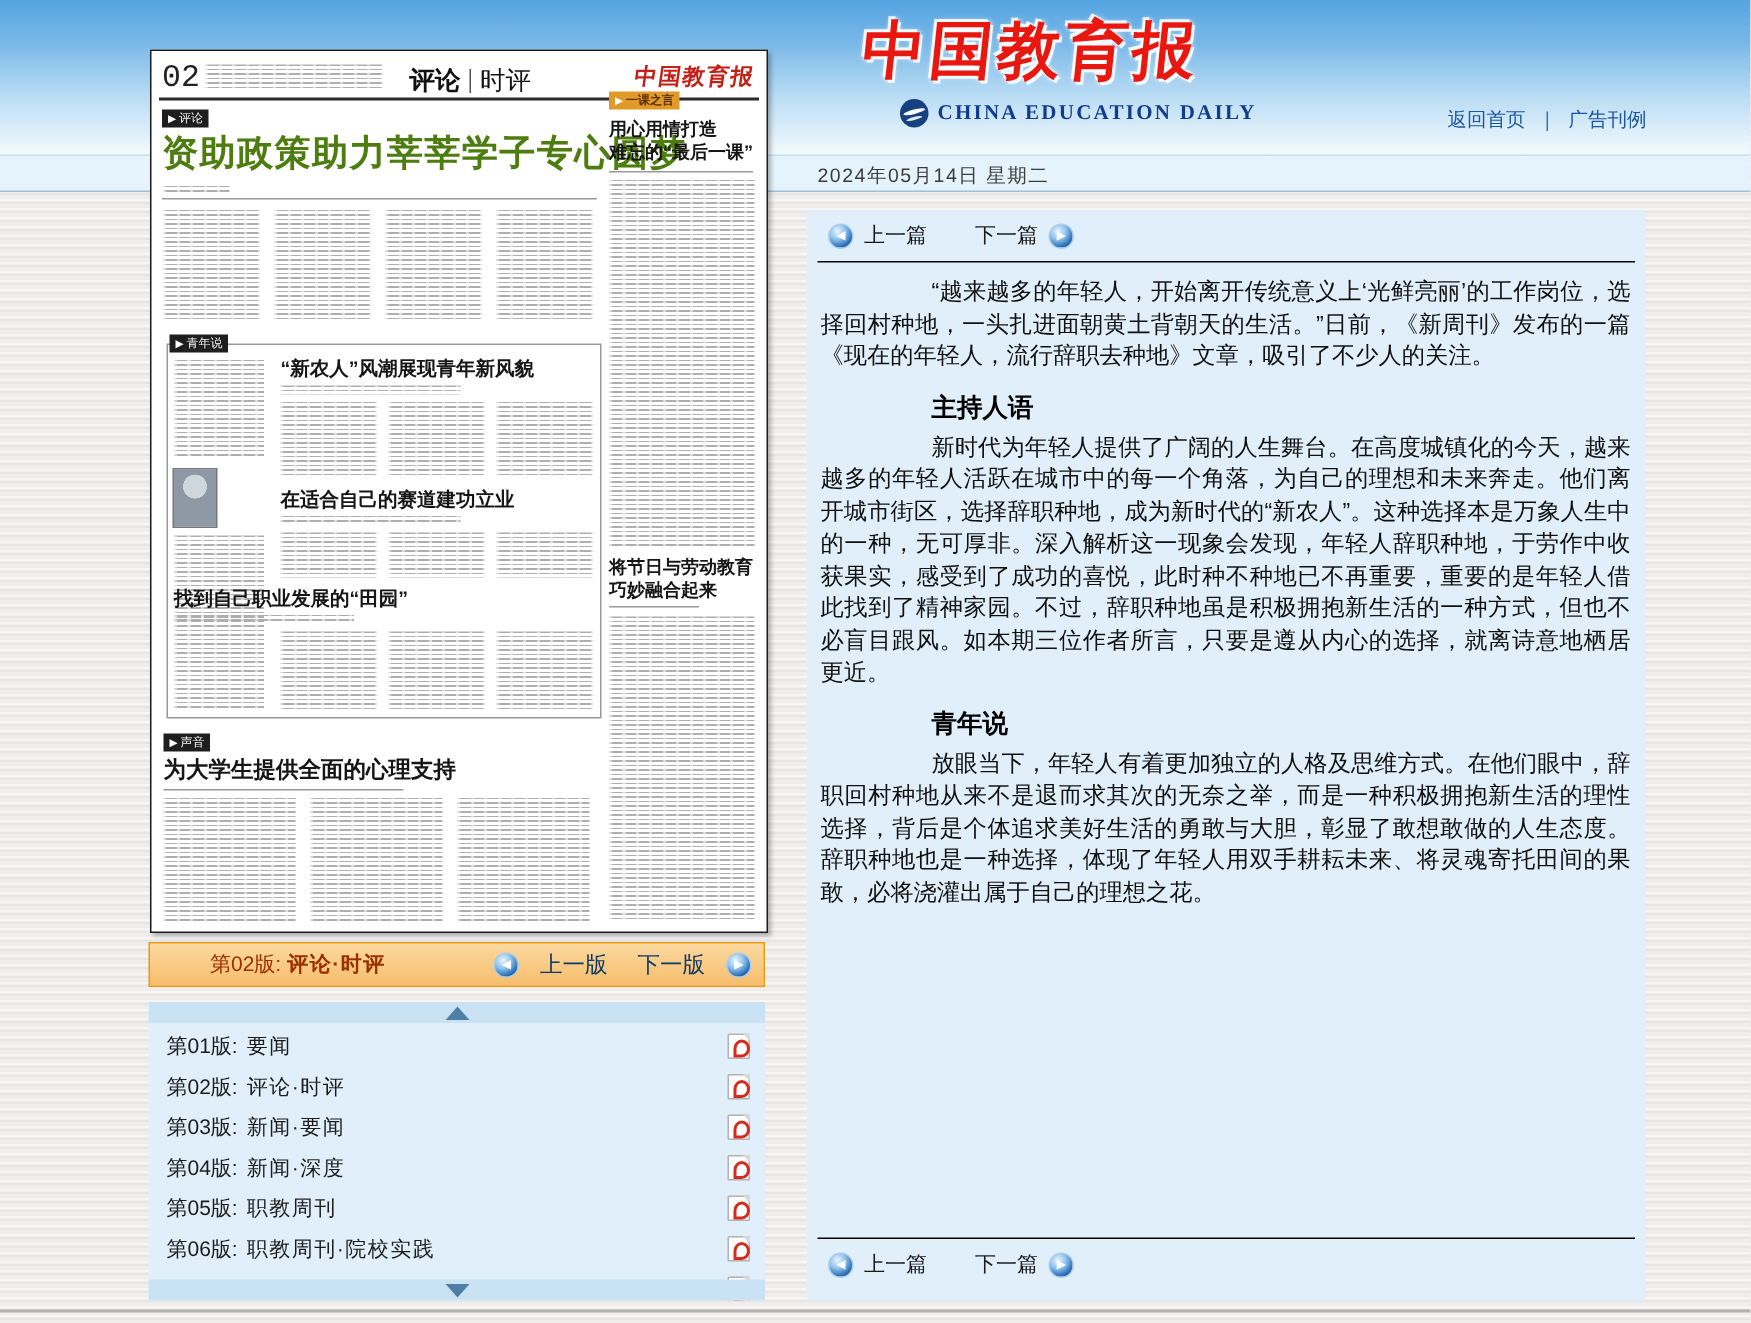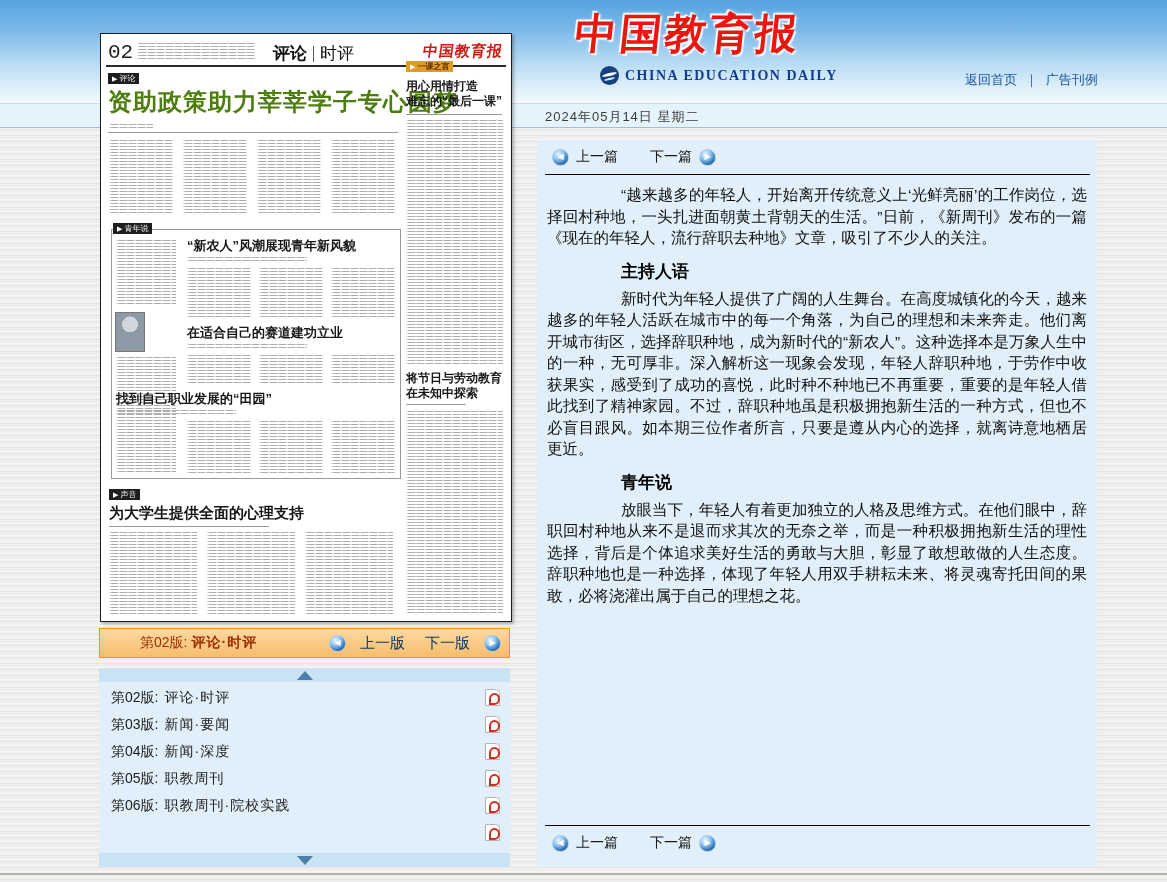--- a/index.html
+++ b/index.html
@@ -169,21 +169,21 @@
     <div class="ft" style="left:82px;top:106px;width:64px;height:74px;"></div>
     <div class="ft" style="left:156px;top:106px;width:64px;height:74px;"></div>
     <div class="ft" style="left:230px;top:106px;width:64px;height:74px;"></div>
 
     <span class="p-label orange" style="left:305px;top:27px;"><span class="flag">▶</span><span>一课之言</span></span>
     <div class="p-h-xs" style="left:305px;top:44px;">用心用情打造</div>
     <div class="p-h-xs" style="left:305px;top:59px;">难忘的“最后一课”</div>
     <div class="thin-rule" style="left:305px;top:80px;width:96px;"></div>
     <div class="ft" style="left:305px;top:86px;width:97px;height:244px;"></div>
     <div class="p-h-xs" style="left:305px;top:336px;">将节日与劳动教育</div>
-    <div class="p-h-xs" style="left:305px;top:351px;">在未知中探索</div>
+    <div class="p-h-xs" style="left:305px;top:351px;">巧妙融合起来</div>
     <div class="thin-rule" style="left:305px;top:370px;width:60px;"></div>
     <div class="ft" style="left:305px;top:377px;width:97px;height:202px;"></div>
 
     <div class="p-box"></div>
     <span class="p-label" style="left:12px;top:189px;z-index:2;"><span class="flag">▶</span><span>青年说</span></span>
     <div class="ft" style="left:15px;top:206px;width:60px;height:64px;"></div>
     <div class="portrait"></div>
     <div class="ft" style="left:15px;top:323px;width:60px;height:116px;"></div>
     <div class="p-h-sm" style="left:86px;top:203px;">“新农人”风潮展现青年新风貌</div>
     <div class="ft" style="left:86px;top:223px;width:120px;height:6px;"></div>
@@ -217,20 +217,25 @@
       <span class="orb">◀</span>
       <span class="navtxt">上一版</span>
       <span class="navtxt">下一版</span>
       <span class="orb">▶</span>
     </div>
   </div>
 
   <div class="page-list">
     <div class="pl-rows">
       <div class="pl-row">
+        <span>第01版:</span>
+        <a class="pl-name">要闻</a>
+        <span class="pdf"></span>
+      </div>
+      <div class="pl-row">
         <span>第02版:</span>
         <a class="pl-name">评论·时评</a>
         <span class="pdf"></span>
       </div>
       <div class="pl-row">
         <span>第03版:</span>
         <a class="pl-name">新闻·要闻</a>
         <span class="pdf"></span>
       </div>
       <div class="pl-row">

